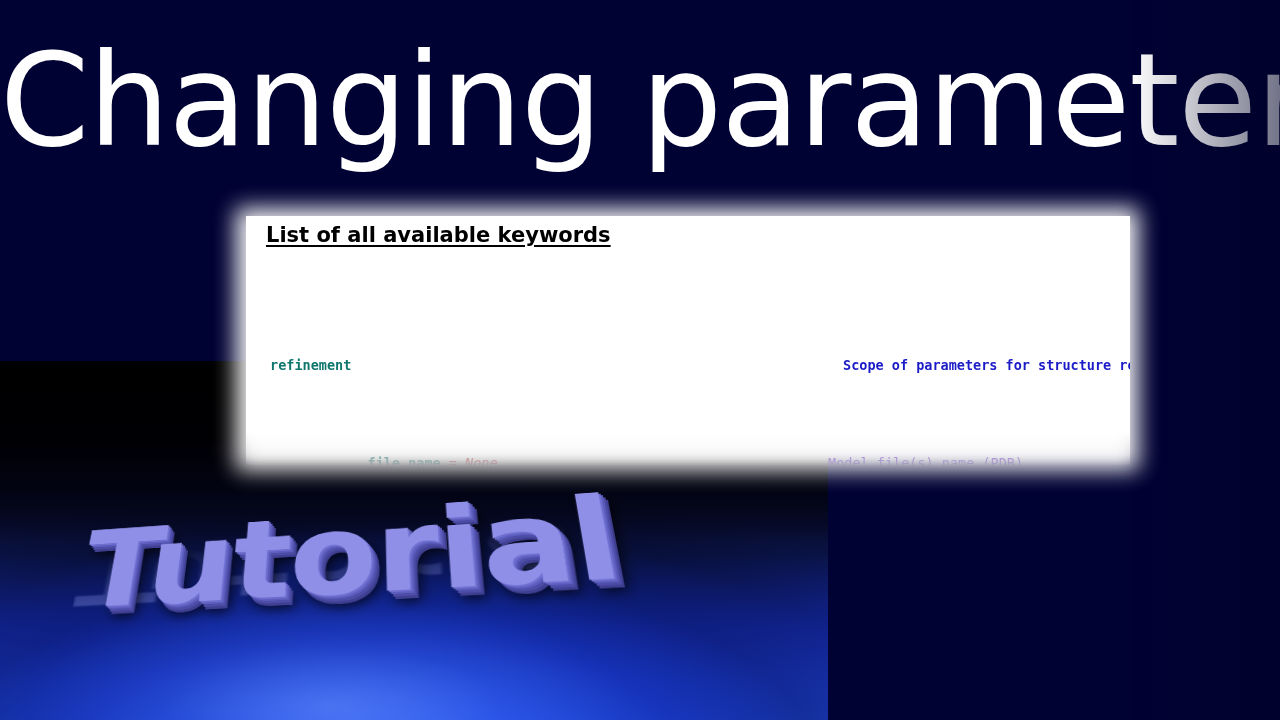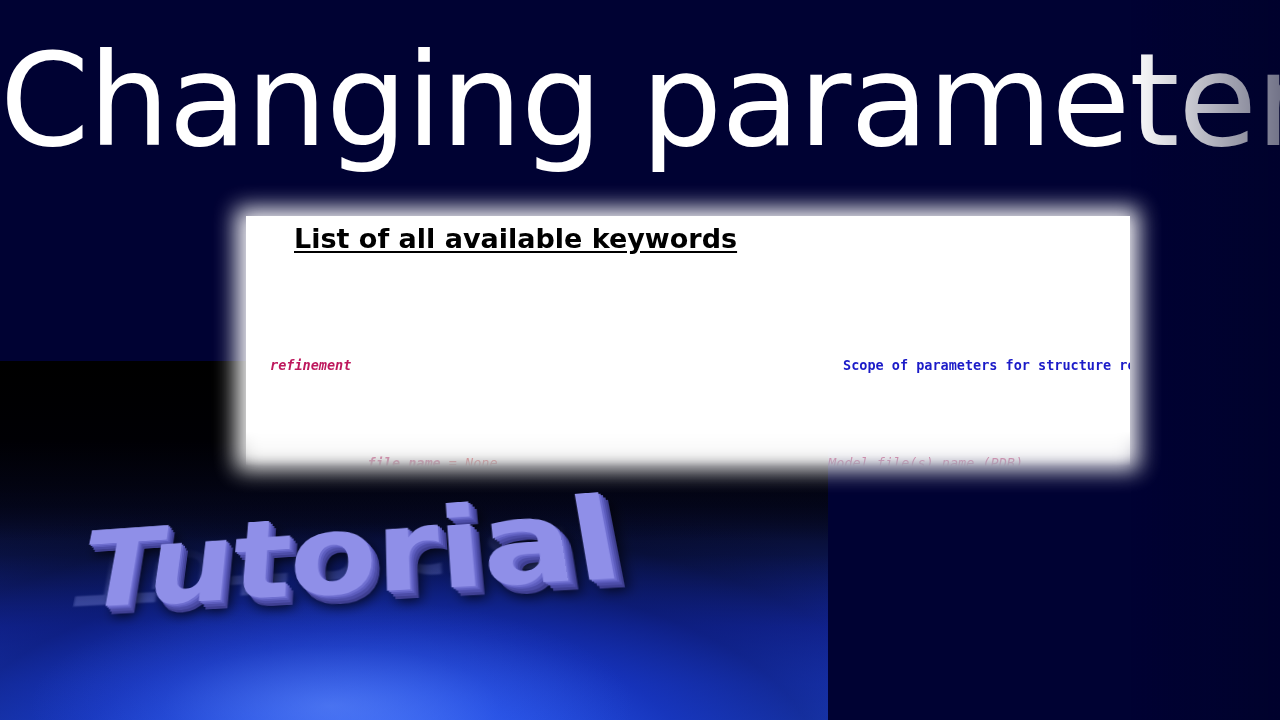--- a/index.html
+++ b/index.html
@@ -150,26 +150,25 @@
     overflow: hidden;
     -webkit-mask-image: linear-gradient(to bottom, #000 0%, #000 86%, rgba(0,0,0,0.55) 95%, rgba(0,0,0,0) 100%);
     mask-image: linear-gradient(to bottom, #000 0%, #000 86%, rgba(0,0,0,0.55) 95%, rgba(0,0,0,0) 100%);
   }
   #panel-heading {
     position: absolute;
     left: 20px;
     top: 7px;
     font-family: "DejaVu Sans", sans-serif;
     font-weight: 700;
-    font-size: 27px;
+    font-size: 21px;
     color: #000000;
     text-decoration: underline;
     text-underline-offset: 3px;
     white-space: nowrap;
-    margin-left: 28px;
   }
   #keyword-listing {
     position: absolute;
     left: 0;
     top: 50px;
     width: 884px;
     font-family: "DejaVu Sans Mono", monospace;
     font-size: 13.5px;
     line-height: 22px;
     white-space: pre;
@@ -185,25 +184,25 @@
     top: 0;
     white-space: pre;
   }
   .kw-right {
     position: absolute;
     top: 0;
     white-space: pre;
     color: #1b1bc8;
     font-weight: 700;
   }
-  .kw-key { color: #be185d; font-style: italic; }
+  .kw-key { color: #0f766e; }
   .kw-key.bold { font-weight: 700; }
   .kw-eq { color: #d32a34; }
   .kw-val { color: #d32a34; font-style: italic; }
-  .kw-desc-plain { color: #be185d; font-weight: 400; font-style: italic; }
+  .kw-desc-plain { color: #6d28d9; font-weight: 400; }
 
   
   #last-row {
     position: absolute;
     left: 0;
     top: 236px;
     width: 884px;
     height: 22px;
     font-family: "DejaVu Sans Mono", monospace;
     font-size: 13.5px;

